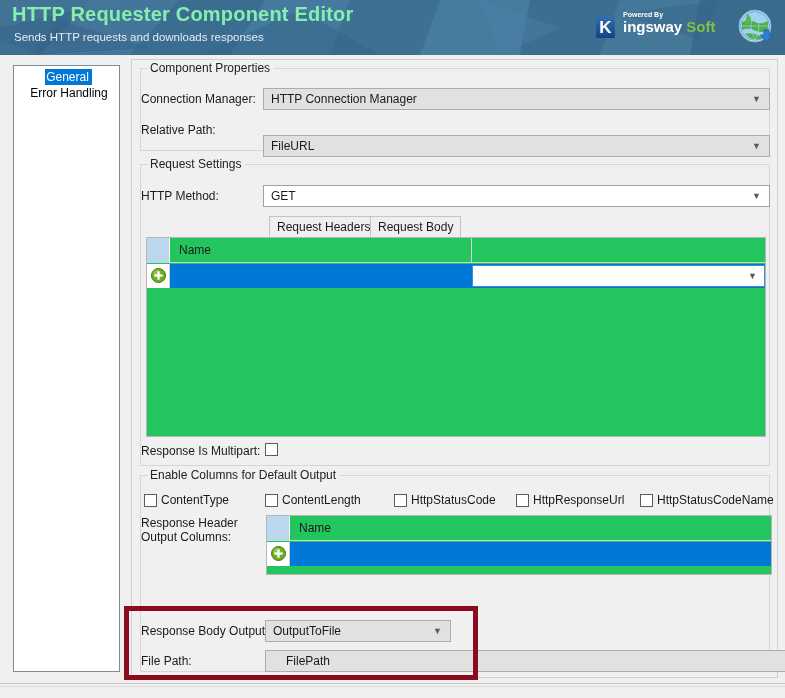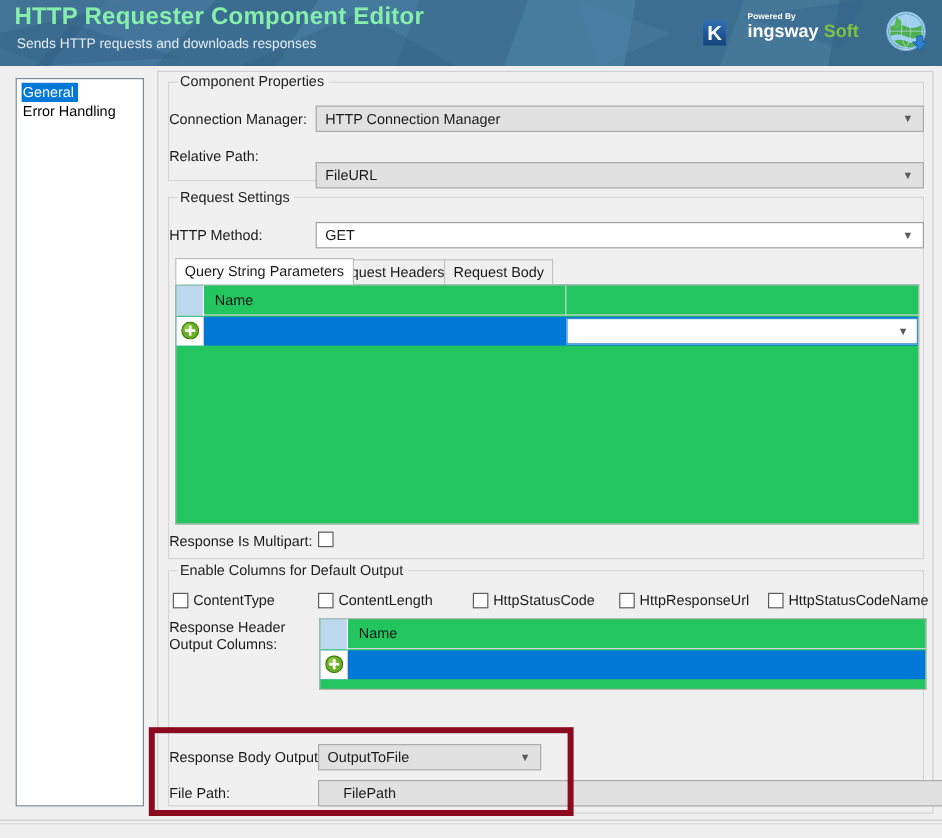--- a/index.html
+++ b/index.html
@@ -61,21 +61,21 @@
     color: #fff;
     font-weight: bold;
     font-size: 17px;
     line-height: 21px;
     text-align: center;
     border-radius: 1px;
     margin-top: 5px;
   }
   .logo-text {
     position: relative;
-    margin-left: 18px;
+    margin-left: 8px;
     line-height: 1;
   }
   .logo-powered {
     position: absolute;
     left: 0; top: -1px;
     font-size: 7px;
     font-weight: bold;
     color: #ffffff;
     white-space: nowrap;
   }
@@ -124,20 +124,21 @@
     box-sizing: border-box;
     padding-top: 3px;
   }
   .side-item {
     height: 16px;
     line-height: 16px;
     padding-left: 4px;
     font-size: 12px;
     white-space: nowrap;
     color: #000;
+    text-align: center;
   }
   .side-item.selected {
     background: #0078d7;
     color: #ffffff;
     display: inline-block;
     padding-right: 3px;
     margin-left: 4px;
     padding-left: 1px;
   }
   .side-item.plain { padding-left: 5px; }
@@ -402,21 +403,20 @@
 <div class="group" style="left:140px; top:164px; width:630px; height:302px;">
   <div class="legend">Request Settings</div>
 </div>
 <div class="fld-label" style="left:141px; top:189px;">HTTP Method:</div>
 <div class="combo white" style="left:263px; top:185px; width:507px;">
   <span>GET</span>
   <span class="arw">▼</span>
 </div>
 
 <div class="tabstrip" style="left:146px; top:216px; width:620px;">
-  <div class="tab active" style="left:0; top:-1px;">Query String Parameters</div>
   <div class="tab" style="left:123px;">Request Headers</div>
   <div class="tab" style="left:224px;">Request Body</div>
 </div>
 
 <div class="grid" style="left:146px; top:237px; width:620px; height:200px;">
   <div class="hdr">
     <div class="hdr-corner"></div>
     <div class="hdr-cell" style="left:24px; width:300px;">Name</div>
     <div class="hdr-sep" style="left:324px;"></div>
   </div>

